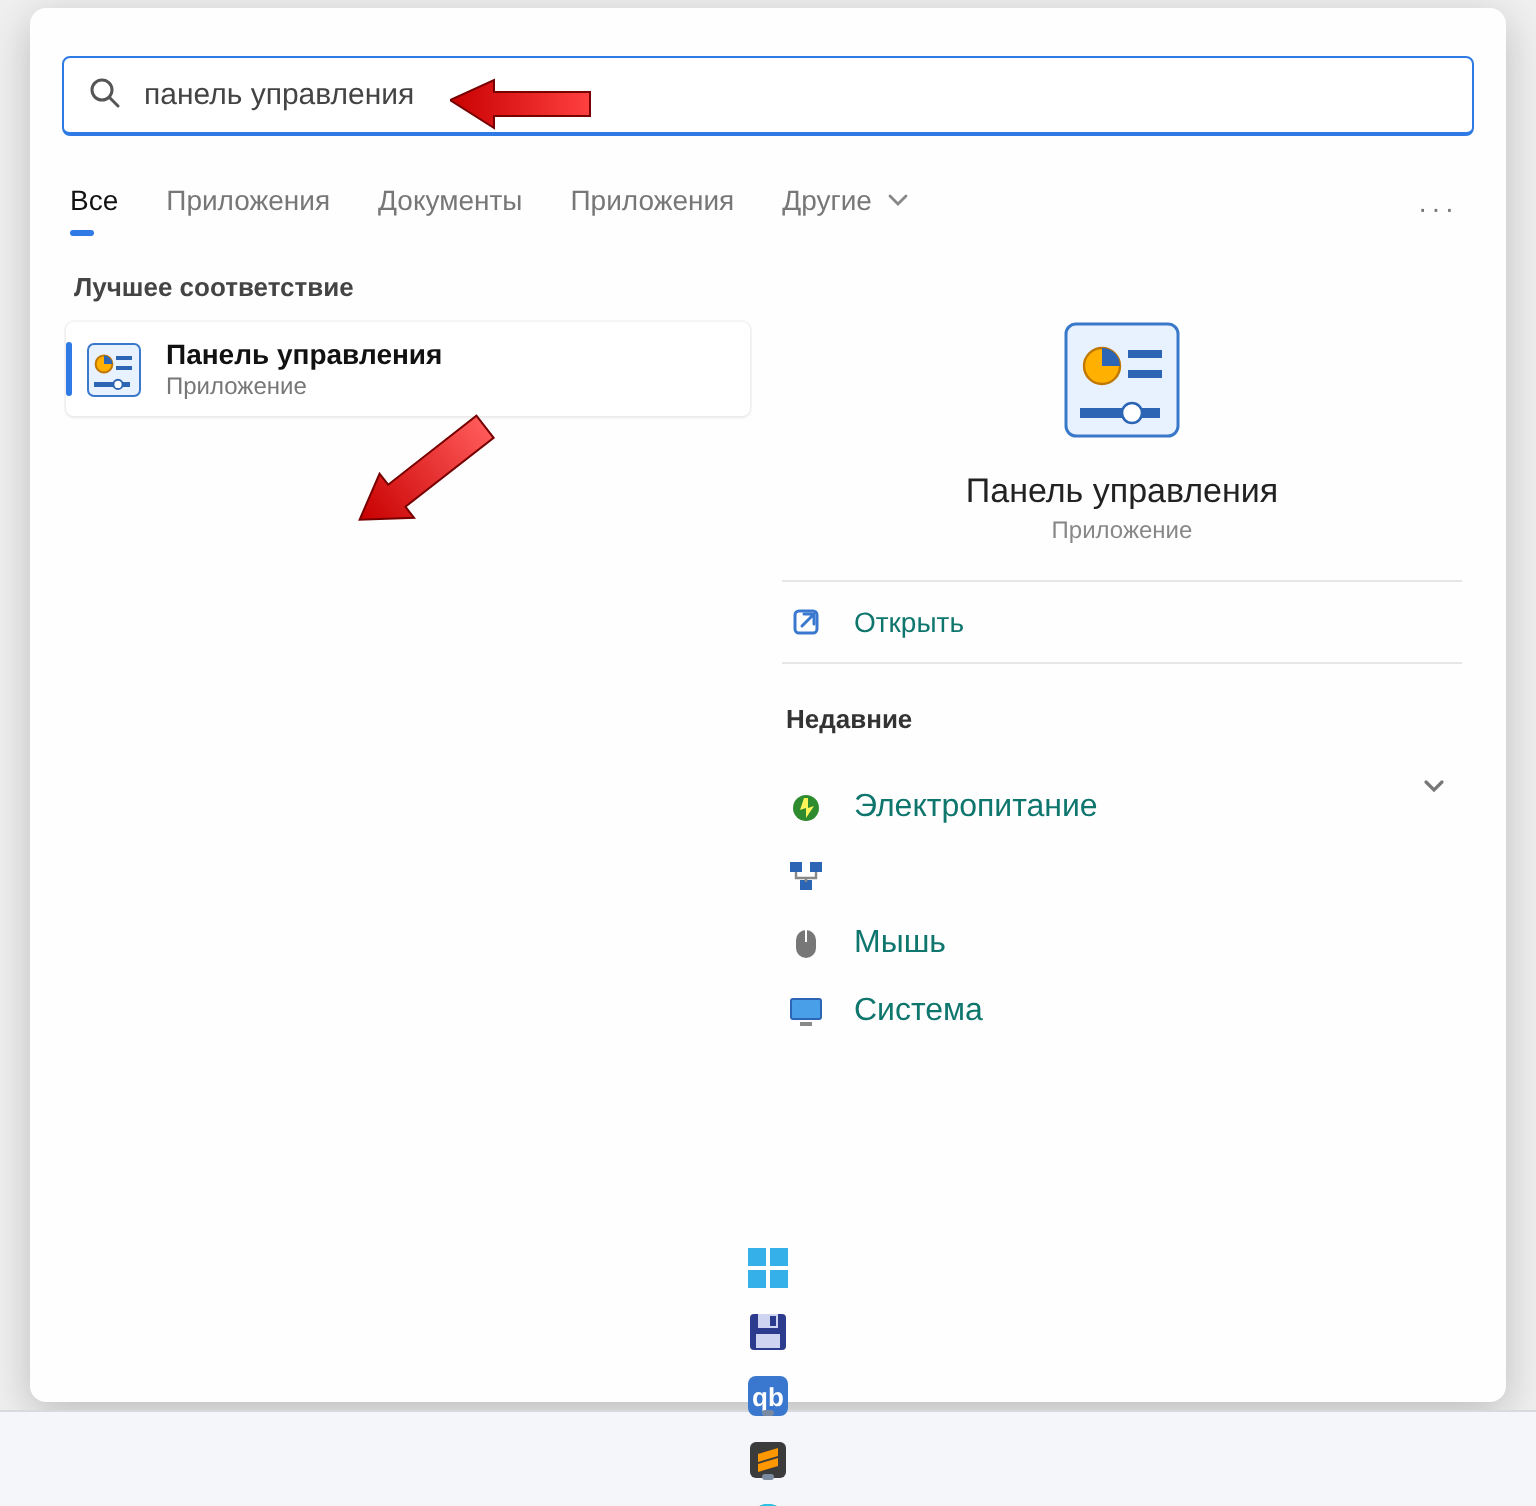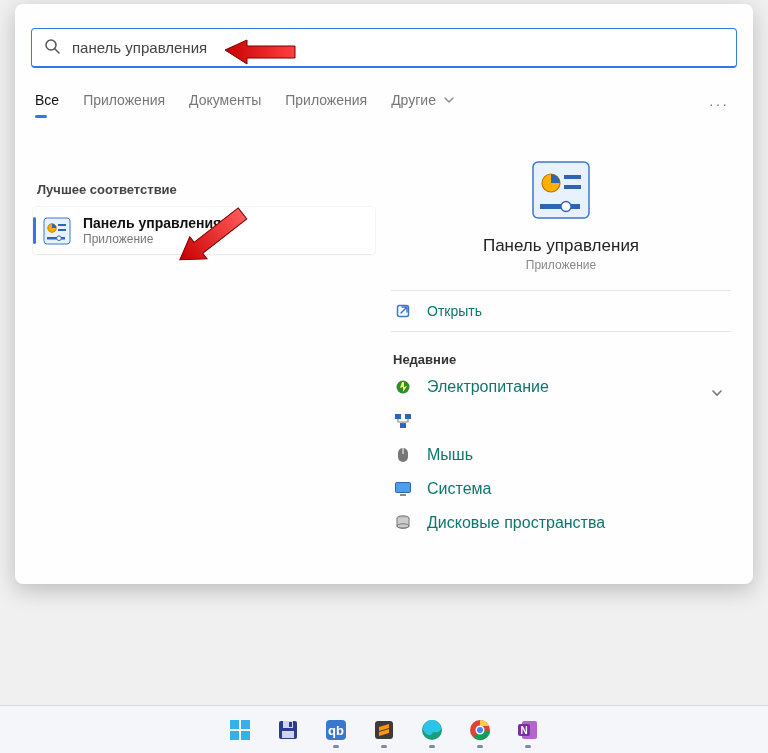--- a/index.html
+++ b/index.html
@@ -12,21 +12,21 @@
     font-size: 14px;
     color: #222;
     overflow: hidden;
   }
   
   .panel {
     position: absolute;
     left: 15px;
     top: 4px;
     width: 738px;
-    height: 580px;
+    height: 697px;
     background: #fefefe;
     border-radius: 8px;
     box-shadow: 0 6px 22px rgba(0,0,0,0.22);
     box-sizing: border-box;
   }
   
   .search-wrap {
     position: absolute;
     left: 16px;
     right: 16px;
@@ -84,21 +84,20 @@
     letter-spacing: 2px;
     cursor: pointer;
     padding: 4px;
   }
   
   .left-col {
     position: absolute;
     left: 18px;
     top: 132px;
     width: 342px;
-    margin-top: 46px;
   }
   .section-label {
     font-size: 13px;
     color: #444;
     font-weight: 600;
     margin: 0 0 10px 4px;
   }
   .result-item {
     display: flex;
     align-items: center;
@@ -196,36 +195,37 @@
     display: flex;
     align-items: center;
     justify-content: center;
     cursor: pointer;
     color: #777;
   }
   .recent-title {
     font-size: 13px;
     font-weight: 600;
     color: #333;
-    margin: 20px 6px 3px 6px;
+    margin: 20px 6px 20px 6px;
   }
   .recent-row { padding: 7px 6px; font-size: 16px; }
   
   .taskbar {
     position: absolute;
     left: 0;
     right: 0;
     bottom: 0;
     height: 47px;
     background: #f4f6fa;
     border-top: 1px solid #d6d9de;
     display: flex;
     align-items: center;
     justify-content: center;
     gap: 8px;
+    flex-direction: column;
   }
   .tb-item {
     width: 40px;
     height: 40px;
     border-radius: 4px;
     display: flex;
     align-items: center;
     justify-content: center;
     position: relative;
     cursor: pointer;
@@ -392,30 +392,20 @@
       </div>
       <div class="recent-row">
         <span class="icon">
           <svg width="18" height="16" viewBox="0 0 18 16">
               <rect x="1.5" y="1.5" width="15" height="10" rx="1" fill="#4aa0e8" stroke="#2d65b5"></rect>
               <rect x="6" y="13" width="6" height="2" fill="#888"></rect>
             </svg>
         </span>
         <span>Система</span>
       </div>
-      <div class="recent-row">
-        <span class="icon">
-          <svg width="16" height="18" viewBox="0 0 16 18">
-              <ellipse cx="8" cy="4" rx="6" ry="2.2" fill="#bbb" stroke="#777"></ellipse>
-              <path d="M2 4 v8 a6 2.2 0 0 0 12 0 v-8" fill="#ccc" stroke="#777"></path>
-              <ellipse cx="8" cy="12" rx="6" ry="2.2" fill="none" stroke="#777"></ellipse>
-            </svg>
-        </span>
-        <span>Дисковые пространства</span>
-      </div>
     </div>
   </div>
 
 </div>
 
 <div class="taskbar">
   <div class="tb-item">
     <svg width="24" height="24" viewBox="0 0 24 24">
       <rect x="2" y="2" width="9" height="9" fill="#35b0e8"></rect>
         <rect x="13" y="2" width="9" height="9" fill="#35b0e8"></rect>

